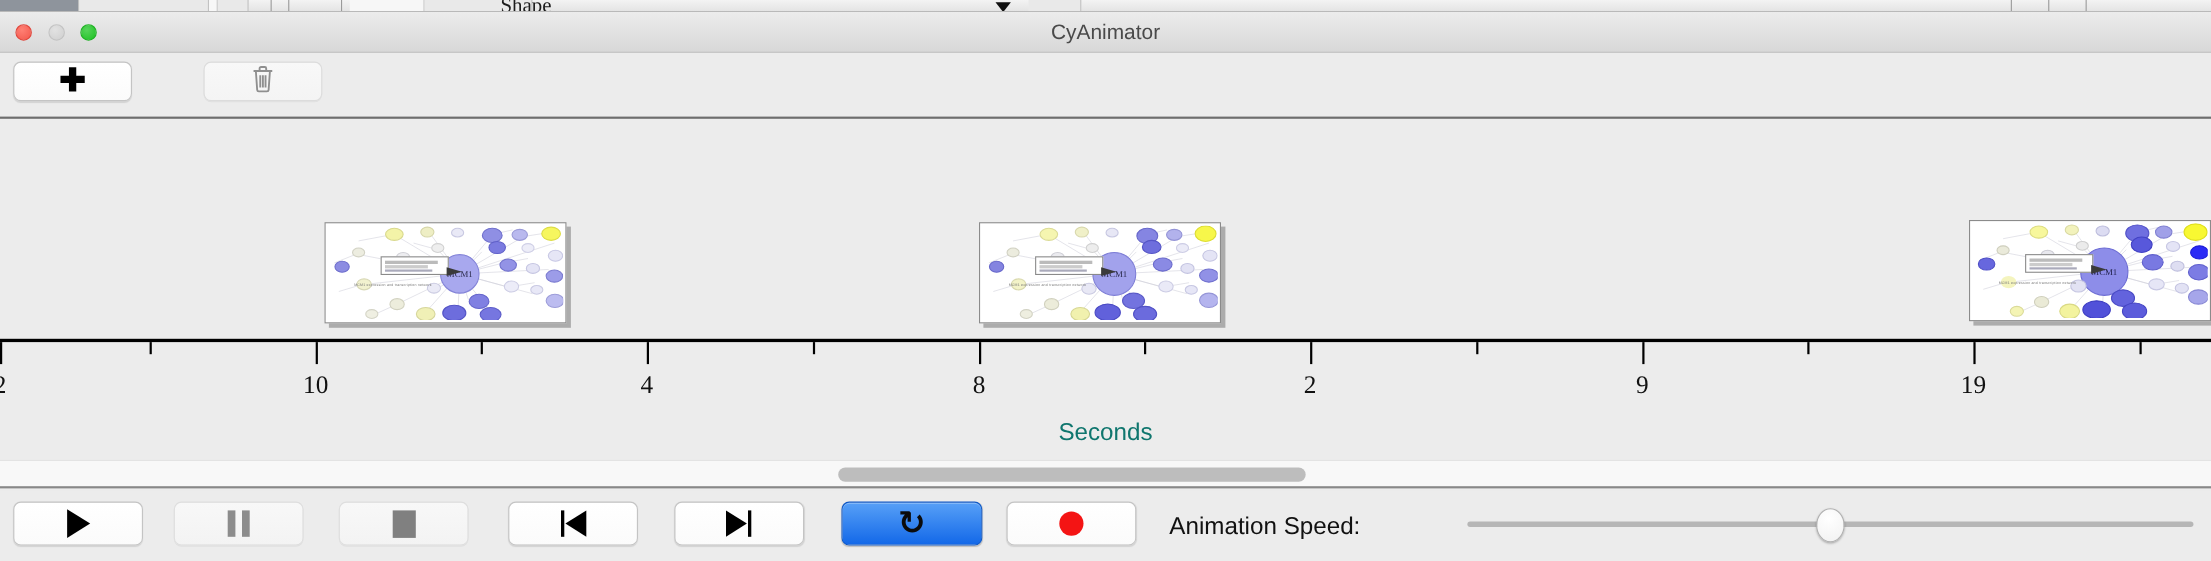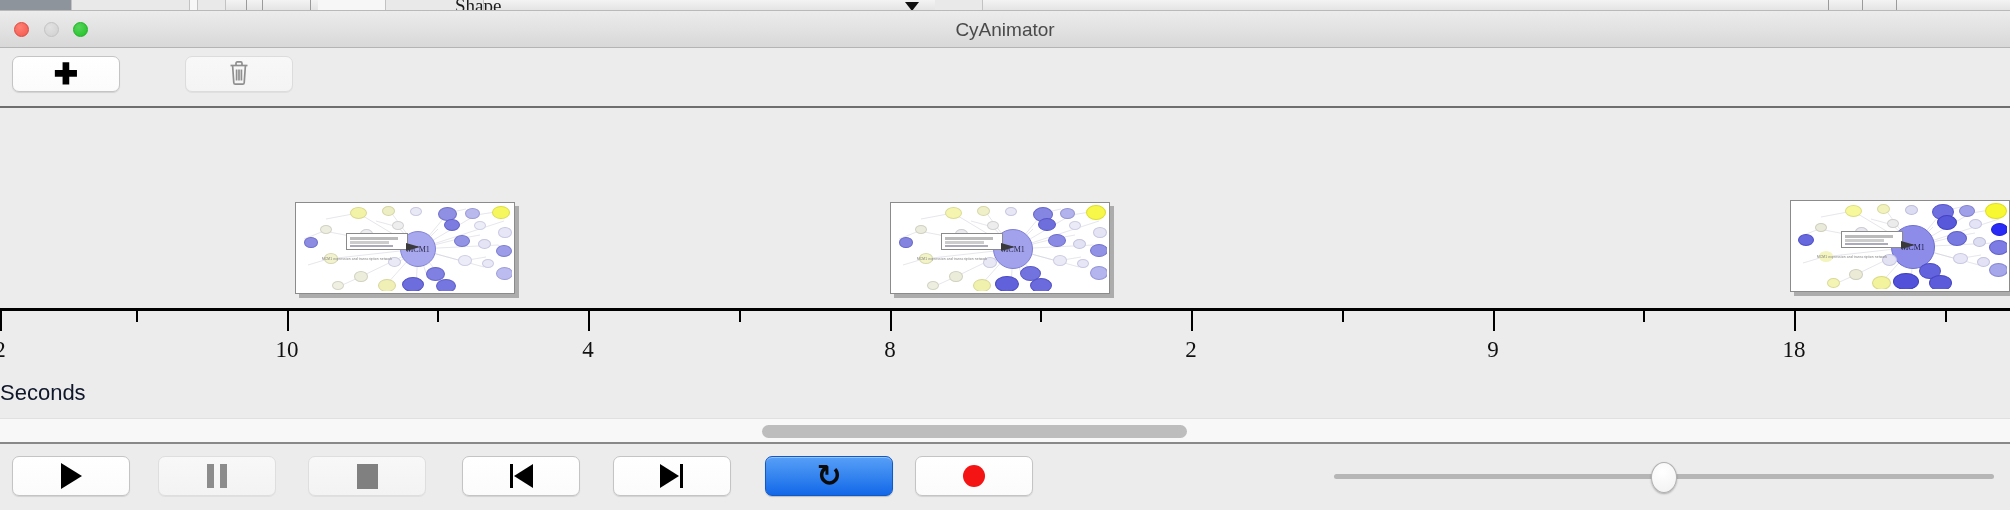--- a/index.html
+++ b/index.html
@@ -124,21 +124,21 @@
   .tick.major { top: 311px; height: 20px; }
   .tick.minor { top: 311px; height: 11px; }
   .tick-label {
     position: absolute; top: 337px;
     font-size: 23px; color: #111;
     font-family: "Liberation Serif", serif;
     text-align: center; width: 60px;
   }
   .axis-title {
     position: absolute; left: 0; top: 380px; width: 2010px;
-    font-size: 22px; color: #0f172a;
+    text-align: center; font-size: 22px; color: #0f766e;
   }
 
   
   .scroll-track {
     position: absolute; left: 0; top: 418px; width: 2010px; height: 26px;
     background: #f8f8f8;
     border-top: 1px solid #e0e0e0;
     border-bottom: 2px solid #888;
   }
   .scroll-thumb {
@@ -418,21 +418,21 @@
     <div class="tick minor" style="left: 1643px;"></div>
     <div class="tick minor" style="left: 1945px;"></div>
   </div>
 <div id="tick-labels">
     <div class="tick-label" style="left: -30px;">2</div>
     <div class="tick-label" style="left: 257px;">10</div>
     <div class="tick-label" style="left: 558px;">4</div>
     <div class="tick-label" style="left: 860px;">8</div>
     <div class="tick-label" style="left: 1161px;">2</div>
     <div class="tick-label" style="left: 1463px;">9</div>
-    <div class="tick-label" style="left: 1764px;">18</div>
+    <div class="tick-label" style="left: 1764px;">19</div>
   </div>
 <div class="axis-title">Seconds</div>
 
 <div class="scroll-track">
   <div class="scroll-thumb" style="left: 762px; width: 425px;"></div>
 </div>
 
 <div class="playbar">
 
   <div class="pbtn" id="play-button">
@@ -465,18 +465,19 @@
   </div>
 
   <div class="pbtn active" id="loop-button">
     <span class="loop-glyph">↻</span>
   </div>
 
   <div class="pbtn" id="record-button">
     <span class="rec-dot"></span>
   </div>
 
+  <div class="speed-label">Animation Speed:</div>
 
   <div class="slider-wrap">
     <div class="slider-rail"></div>
     <div class="slider-thumb" style="left: 317px;"></div>
   </div>
 </div>
 
 </body></html>

